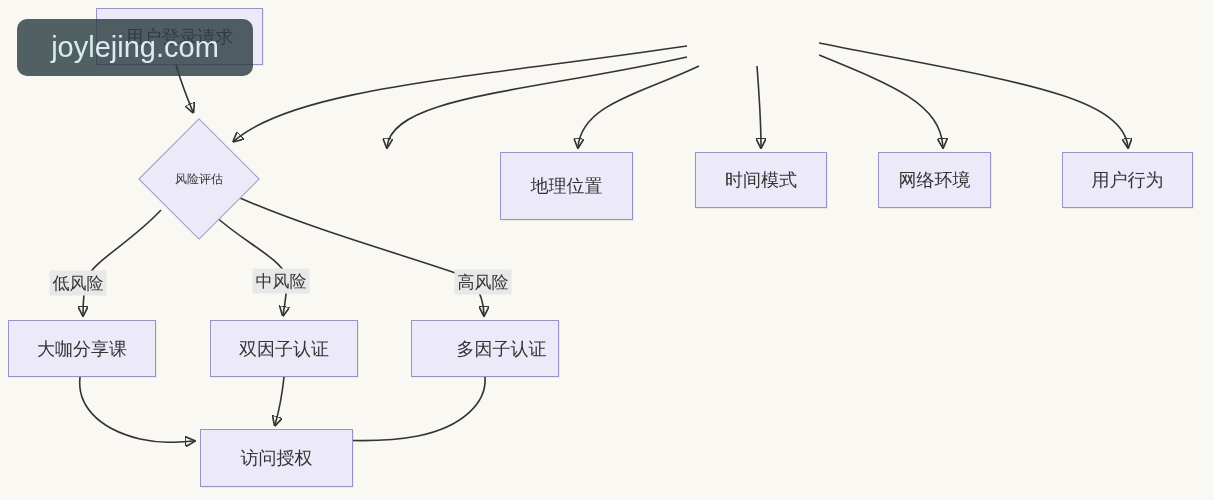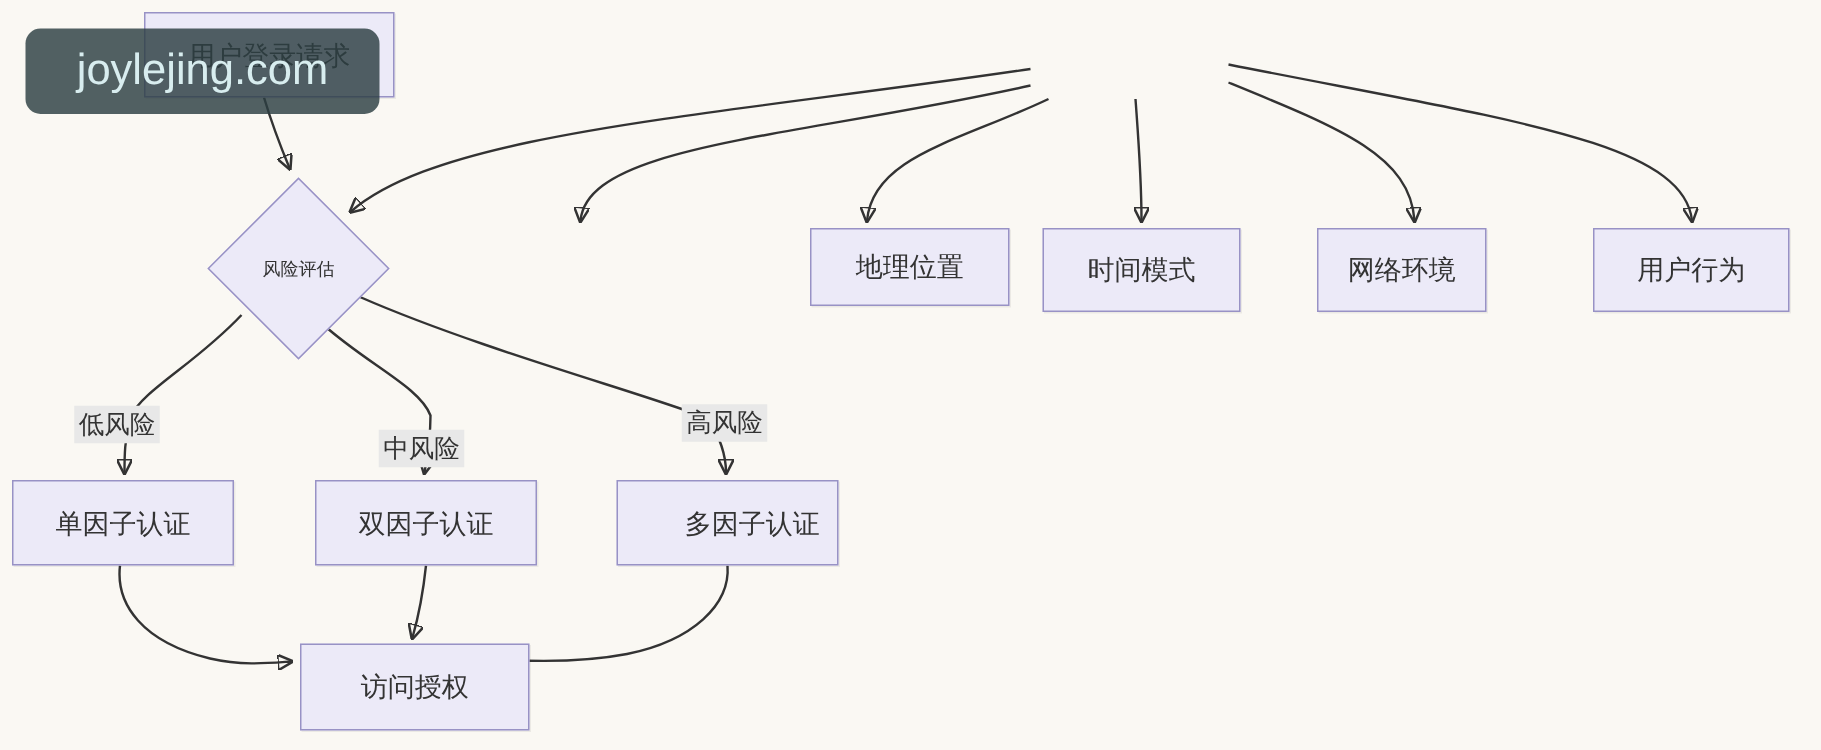--- a/index.html
+++ b/index.html
@@ -122,51 +122,51 @@
     <span>用户登录请求</span>
   </div>
 
 
   <div class="diamond-wrap">
     <div class="diamond-shape"></div>
     <div class="diamond-label">风险评估</div>
   </div>
 
 
-  <div class="node" style="left:540px;top:152px;width:133px;height:52px;">
+  <div class="node" style="left:500px;top:152px;width:133px;height:68px;">
     <span>地理位置</span>
   </div>
 
   <div class="node" style="left:695px;top:152px;width:132px;height:56px;">
     <span>时间模式</span>
   </div>
 
   <div class="node" style="left:878px;top:152px;width:113px;height:56px;align-items:center;">
     <span>网络环境</span>
   </div>
 
   <div class="node" style="left:1062px;top:152px;width:131px;height:56px;">
     <span>用户行为</span>
   </div>
 
   <div class="node" style="left:8px;top:320px;width:148px;height:57px;">
-    <span>单因子认证</span>
+    <span>大咖分享课</span>
   </div>
 
   <div class="node" style="left:210px;top:320px;width:148px;height:57px;font-family:Liberation Mono, monospace;">
     <span>双因子认证</span>
   </div>
 
   <div class="node" style="left:411px;top:320px;width:148px;height:57px;padding-left:33px;">
     <span>多因子认证</span>
   </div>
 
   <div class="node" style="left:200px;top:429px;width:153px;height:58px;">
     <span>访问授权</span>
   </div>
 
   <div class="edge-label" style="left:78px;top:283px;">低风险</div>
-  <div class="edge-label" style="left:281px;top:299px;">中风险</div>
+  <div class="edge-label" style="left:281px;top:281px;">中风险</div>
   <div class="edge-label" style="left:483px;top:282px;">高风险</div>
 
   <div class="wm-site">joylejing.com</div>
 
 </div>
 
 </body></html>

